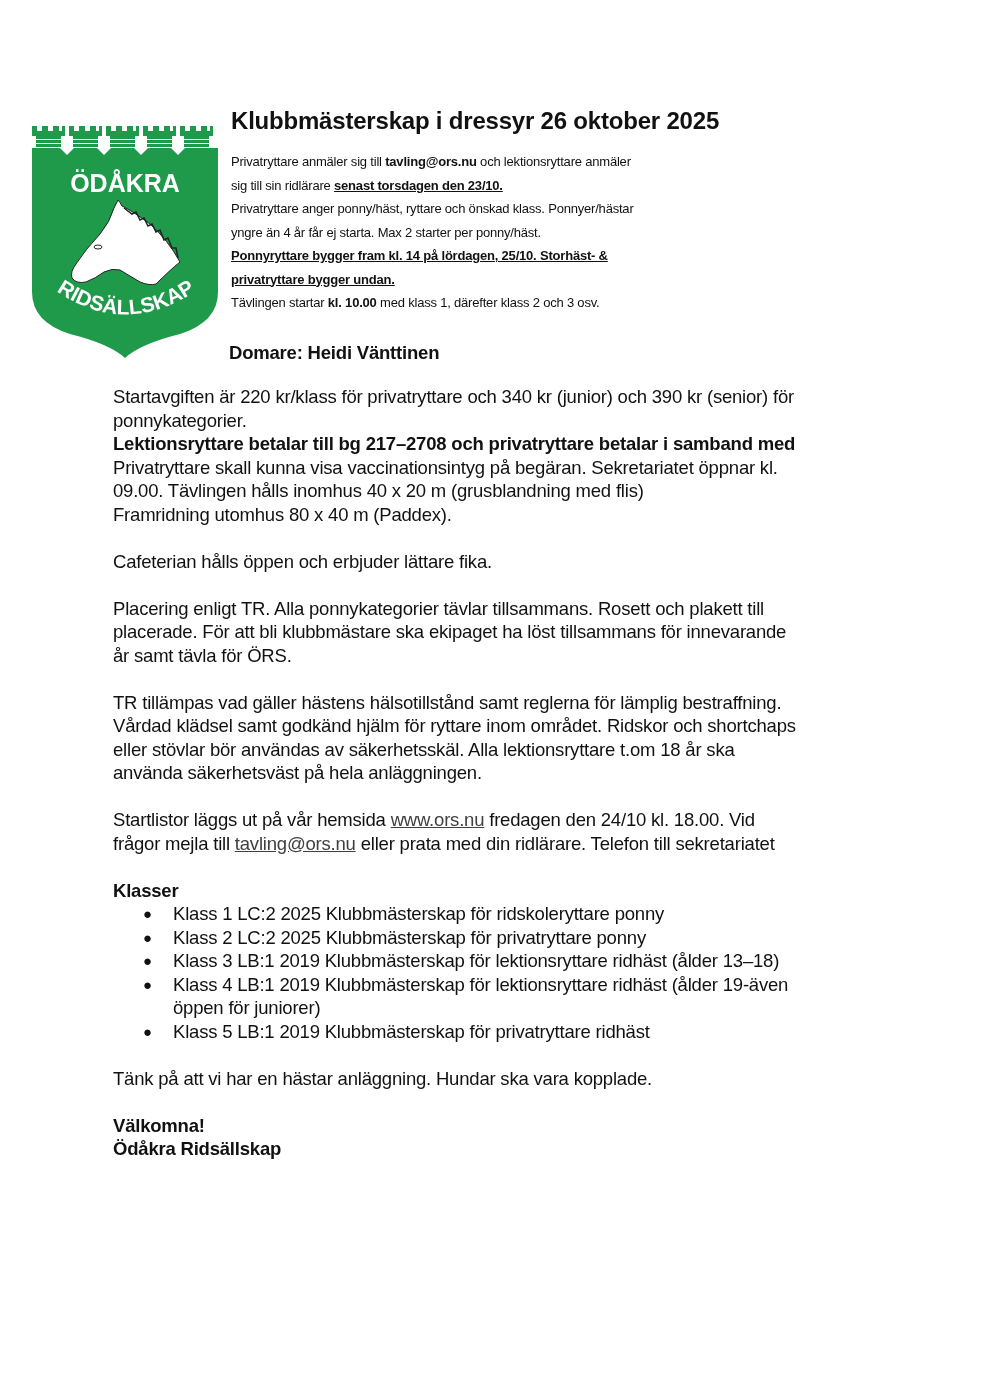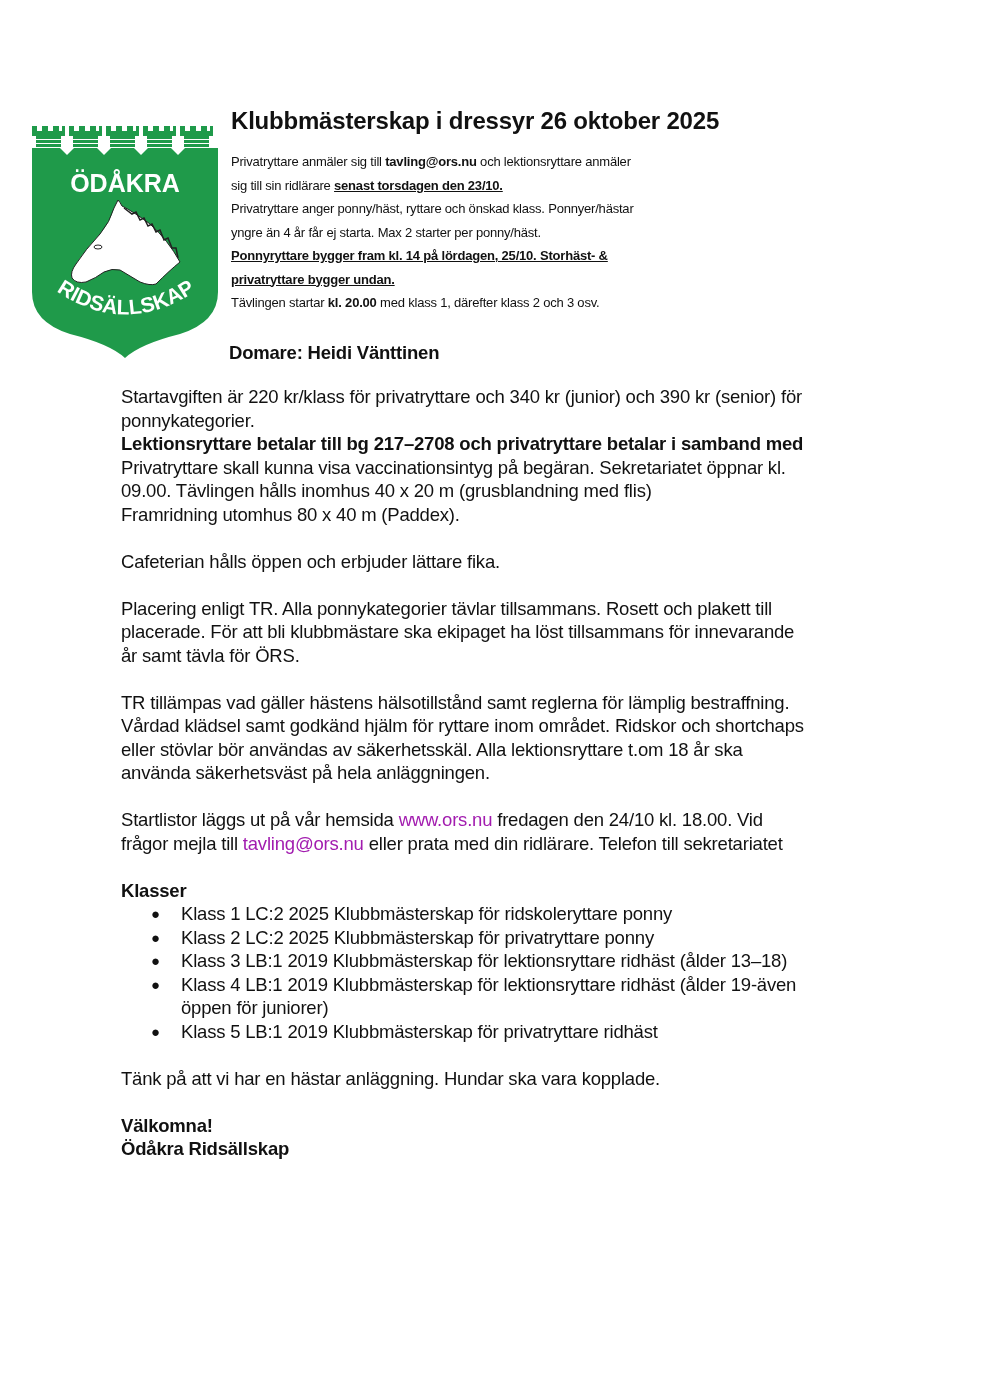--- a/index.html
+++ b/index.html
@@ -6,24 +6,24 @@
   body { width: 1000px; height: 1398px; position: relative; overflow: hidden;
          font-family: "Liberation Sans", sans-serif; color: #111; }
   .page { position: absolute; left: 0; top: 0; width: 1000px; height: 1398px; }
   .logo { position: absolute; left: 30px; top: 122px; width: 190px; height: 238px; }
   .header-block { position: absolute; left: 231px; top: 106px; width: 700px; }
   .title { font-size: 24px; font-weight: bold; margin: 0 0 14px 0; line-height: 30px; letter-spacing: -0.2px; }
   .hline { font-size: 13px; line-height: 23.5px; margin: 0; letter-spacing: -0.2px; white-space: nowrap; }
   .b { font-weight: bold; }
   .u { text-decoration: underline; }
   .judge { position: absolute; left: 229px; top: 341px; font-size: 18.5px; font-weight: bold; line-height: 24px; letter-spacing: -0.2px; }
-  .body { position: absolute; left: 121px; top: 385px; width: 790px; }
+  .body { position: absolute; left: 113px; top: 385px; width: 790px; }
   .p { font-size: 18.5px; line-height: 23.5px; margin: 0; letter-spacing: -0.2px; }
   .gap { height: 23.5px; }
-  .link { color: #a21caf; }
+  .link { text-decoration: underline; color: #404040; }
   ul.classes { margin: 0; padding: 0 0 0 60px; list-style: none; }
   ul.classes li { position: relative; font-size: 18.5px; line-height: 23.5px; letter-spacing: -0.2px; padding-left: 0; }
   ul.classes li .bullet { position: absolute; left: -30px; top: 0; font-size: 15px; }
 </style>
 </head>
 <body>
 
 <div class="page">
 
   <svg class="logo" viewBox="0 0 190 238">
@@ -69,21 +69,21 @@
   </svg>
 
   <div class="header-block">
     <h1 class="title">Klubbmästerskap i dressyr 26 oktober 2025</h1>
     <p class="hline"><span>Privatryttare anmäler sig till </span><span class="b">tavling@ors.nu</span><span> och lektionsryttare anmäler</span></p>
     <p class="hline"><span>sig till sin ridlärare </span><span class="b u">senast torsdagen den 23/10.</span></p>
     <p class="hline">Privatryttare anger ponny/häst, ryttare och önskad klass. Ponnyer/hästar</p>
     <p class="hline">yngre än 4 år får ej starta. Max 2 starter per ponny/häst.</p>
     <p class="hline b u">Ponnyryttare bygger fram kl. 14 på lördagen, 25/10. Storhäst- &amp;</p>
     <p class="hline b u">privatryttare bygger undan.</p>
-    <p class="hline"><span>Tävlingen startar </span><span class="b">kl. 20.00</span><span> med klass 1, därefter klass 2 och 3 osv.</span></p>
+    <p class="hline"><span>Tävlingen startar </span><span class="b">kl. 10.00</span><span> med klass 1, därefter klass 2 och 3 osv.</span></p>
   </div>
 
   <div class="judge">Domare: Heidi Vänttinen</div>
 
   <div class="body">
     <p class="p">Startavgiften är 220 kr/klass för privatryttare och 340 kr (junior) och 390 kr (senior) för</p>
     <p class="p">ponnykategorier.</p>
     <p class="p b">Lektionsryttare betalar till bg 217–2708 och privatryttare betalar i samband med</p>
     <p class="p">Privatryttare skall kunna visa vaccinationsintyg på begäran. Sekretariatet öppnar kl.</p>
     <p class="p">09.00. Tävlingen hålls inomhus 40 x 20 m (grusblandning med flis)</p>

